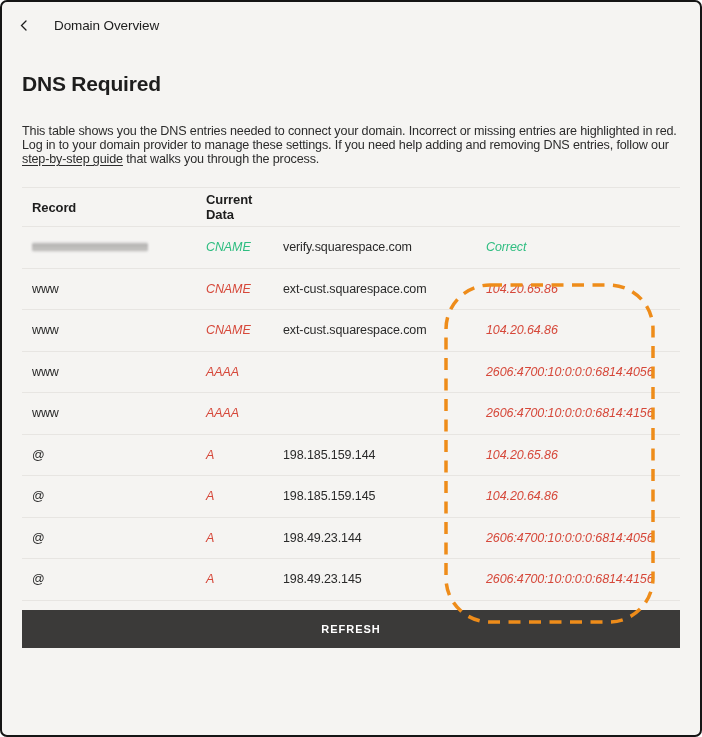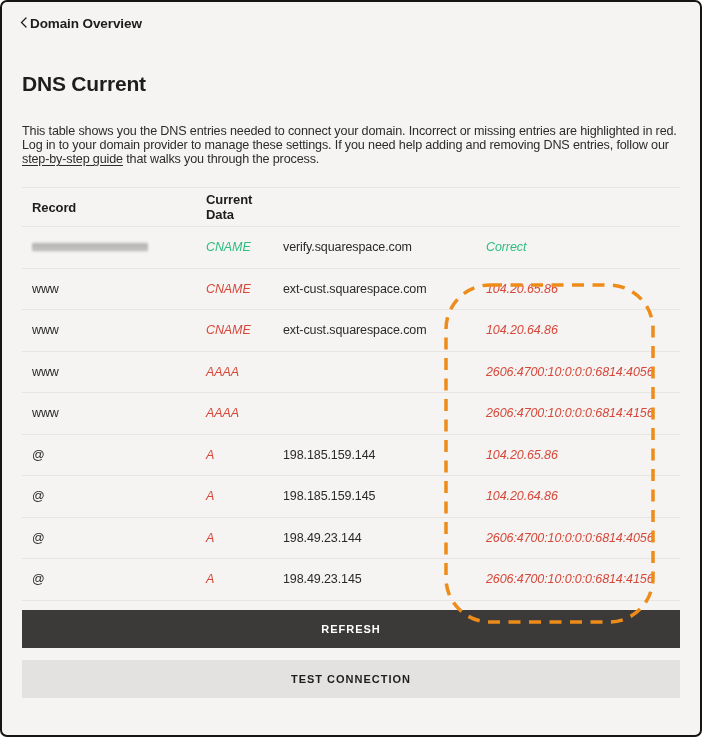--- a/index.html
+++ b/index.html
@@ -23,26 +23,26 @@
     width:702px;
     height:737px;
     background:var(--page_bg);
     border:2px solid #151515;
     border-radius:7px;
     overflow:hidden;
   }
   
   .back-bar{
     display:flex;
-    gap:0;
+    align-items:center;
+    gap:24px;
     margin:14px 0 0 16px;
     height:18px;
     cursor:pointer;
     width:max-content;
-    font-weight:bold;
   }
   .back-bar svg{display:block;}
   .back-label{
     font-size:13.5px;
     letter-spacing:-0.1px;
     color:#1d1d1d;
   }
   
   .page-title{
     margin:38px 20px 0;
@@ -136,21 +136,21 @@
 
   <div class="back-bar">
     <span>
       <svg width="12" height="13" viewBox="0 0 24 24">
         <path d="M16 3 L7 12 L16 21" fill="none" stroke="#1d1d1d" stroke-width="2.6" stroke-linecap="round"></path>
       </svg>
     </span>
     <span class="back-label">Domain Overview</span>
   </div>
 
-  <h1 class="page-title">DNS Current</h1>
+  <h1 class="page-title">DNS Required</h1>
 
   <p class="desc"><span>This table shows you the DNS entries needed to connect your domain. Incorrect or missing entries are highlighted in red. Log in to your domain provider to manage these settings. If you need help adding and removing DNS entries, follow our </span><a>step-by-step guide</a><span> that walks you through the process.</span></p>
 
   <div class="dns-table">
 
     <div class="t-row t-head">
       <div>Record</div>
       <div>Current Data</div>
     </div>
 
@@ -215,19 +215,18 @@
     <div class="t-row error">
       <div class="host">@</div>
       <div class="record">A</div>
       <div class="required">198.49.23.145</div>
       <div class="current">2606:4700:10:0:0:0:6814:4156</div>
     </div>
 
   </div>
 
   <div class="btn btn-refresh">REFRESH</div>
-  <div class="btn btn-test">TEST CONNECTION</div>
 
   <svg class="overlay" width="702" height="737">
     <rect x="444" y="283" width="207" height="337" rx="44" ry="44" fill="none" style="stroke:var(--highlight)" stroke-width="3.5" stroke-dasharray="12 8.5" stroke-linecap="butt"></rect>
   </svg>
 
 </div>
 
 </body></html>

